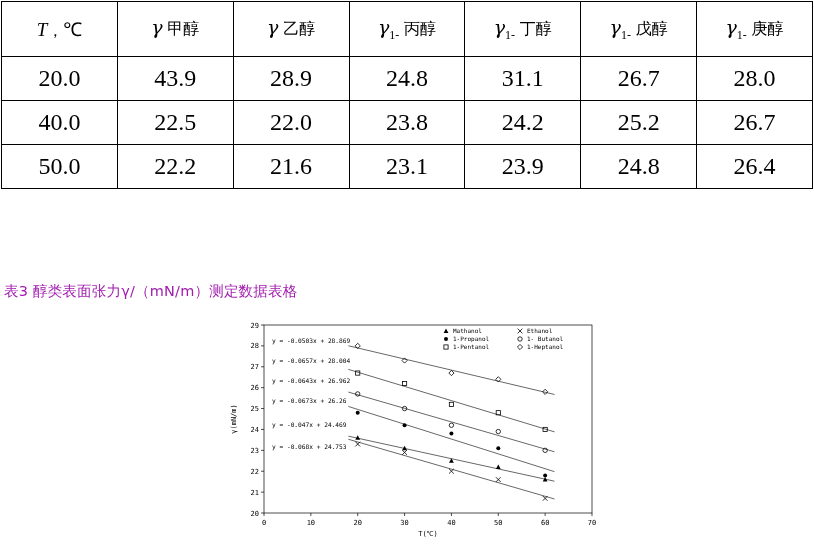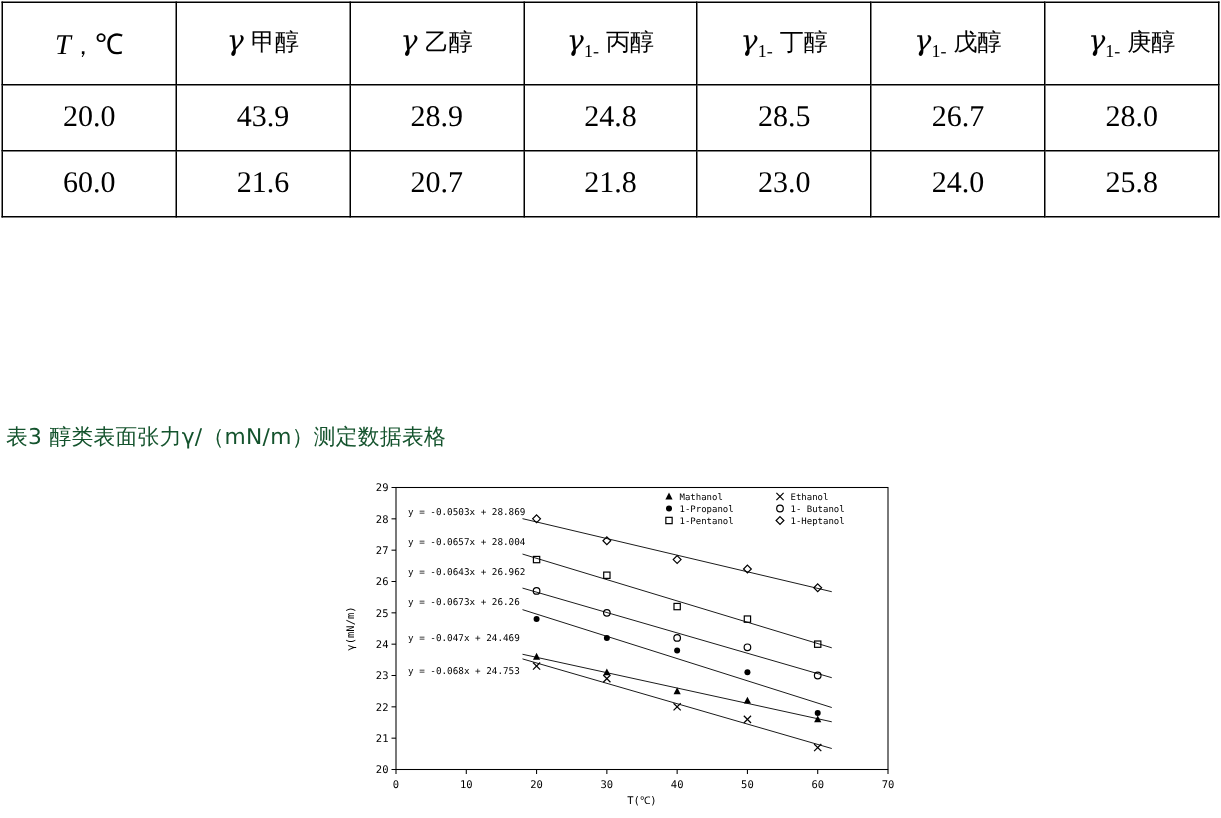--- a/index.html
+++ b/index.html
@@ -24,21 +24,21 @@
     border-collapse: collapse;
     width: 812px;
     margin: 1px 0 0 1px;
     table-layout: fixed;
   }
   table.data-table td {
     border: 1px solid #000000;
     text-align: center;
     vertical-align: middle;
     height: 41px;
-    font-size: 20px;
+    font-size: 24px;
     font-family: "Liberation Serif", serif;
   }
   table.data-table tr.header-row td {
     height: 52px;
     font-size: 19px;
   }
   .gamma {
     font-style: italic;
     font-family: "DejaVu Serif", serif;
   }
@@ -53,21 +53,21 @@
   .hdr-t {
     font-style: italic;
     font-family: "Liberation Serif", serif;
   }
   .caption {
     position: absolute;
     left: 4px;
     top: 281px;
     font-family: "DejaVu Sans", sans-serif;
     font-size: 14.5px;
-    color: #14532d;
+    color: #a21caf;
     letter-spacing: 0.2px;
   }
   .figure-wrap {
     position: absolute;
     left: 224px;
     top: 316px;
     width: 380px;
     height: 222px;
     background: #ffffff;
   }
@@ -107,32 +107,41 @@
         <td>
           <span class="gamma">γ</span><span class="sub">1-</span>&nbsp;<span class="cn">庚醇</span>
         </td>
       </tr>
 
       <tr>
         <td>20.0</td>
         <td>43.9</td>
         <td>28.9</td>
         <td>24.8</td>
-        <td>28.5</td>
+        <td>31.1</td>
         <td>26.7</td>
         <td>28.0</td>
       </tr>
       <tr>
-        <td>60.0</td>
+        <td>40.0</td>
+        <td>22.5</td>
+        <td>22.0</td>
+        <td>23.8</td>
+        <td>24.2</td>
+        <td>25.2</td>
+        <td>26.7</td>
+      </tr>
+      <tr>
+        <td>50.0</td>
+        <td>22.2</td>
         <td>21.6</td>
-        <td>20.7</td>
-        <td>21.8</td>
-        <td>23.0</td>
-        <td>24.0</td>
-        <td>25.8</td>
+        <td>23.1</td>
+        <td>23.9</td>
+        <td>24.8</td>
+        <td>26.4</td>
       </tr>
     </tbody>
   </table>
 
   <div class="caption">表3 醇类表面张力γ/（mN/m）测定数据表格</div>
 
   <div class="figure-wrap">
     <svg id="chart-svg" width="380" height="222" viewBox="0 0 380 222">
         <rect x="40" y="8" width="328" height="188" fill="#ffffff" stroke="#000000" stroke-width="0.7"></rect>
         <line x1="40" y1="196" x2="40" y2="199" stroke="#000" stroke-width="0.7"></line>

